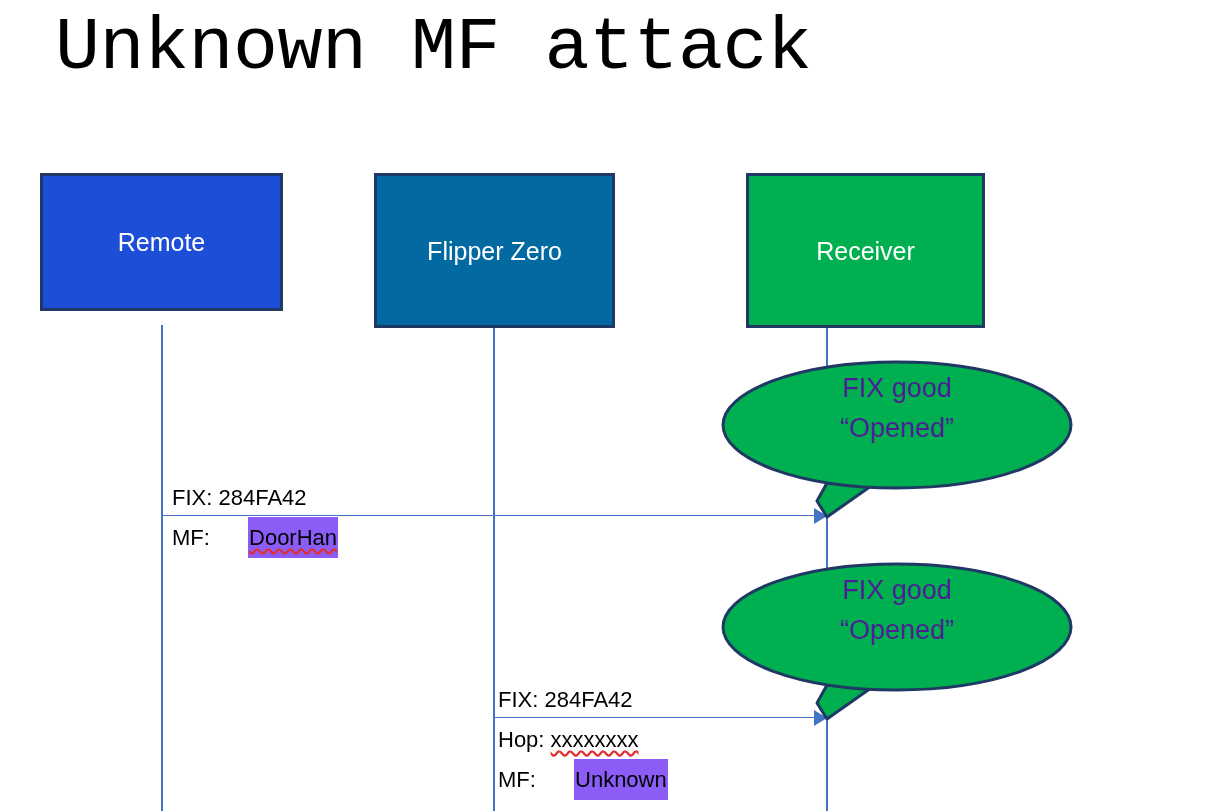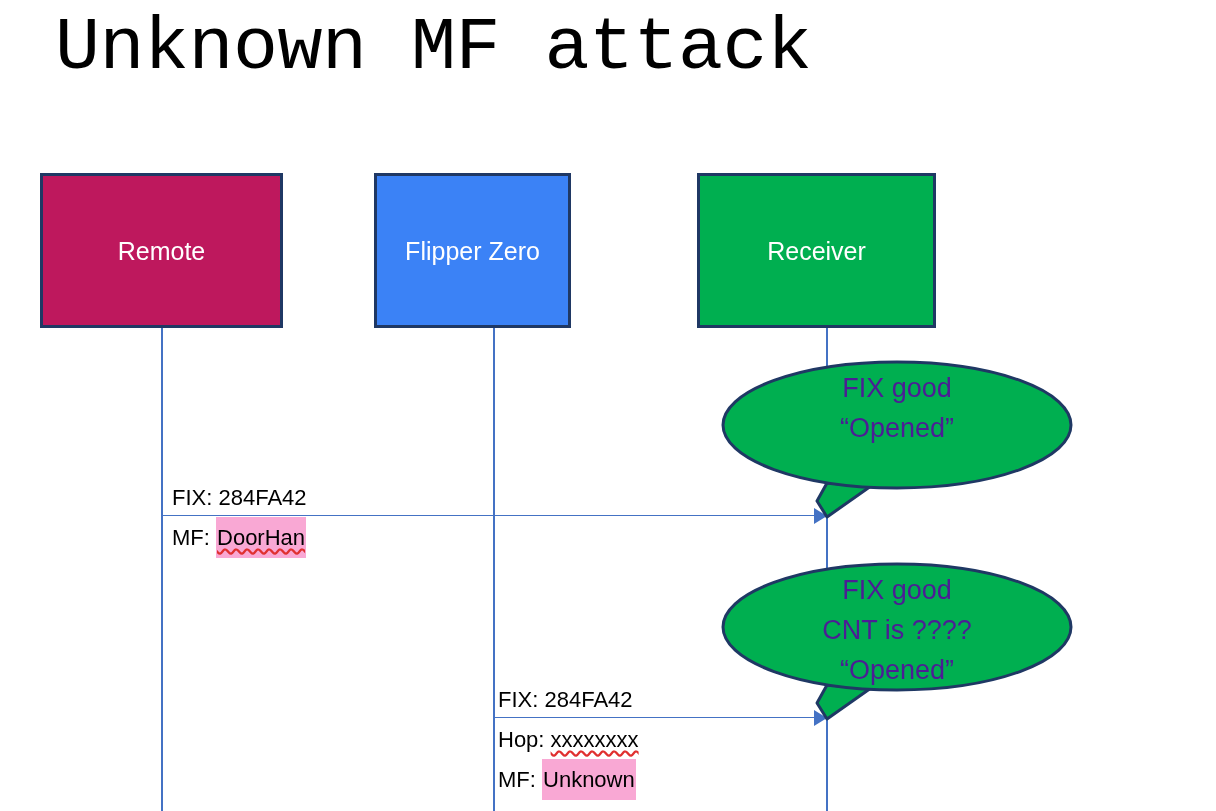--- a/index.html
+++ b/index.html
@@ -55,23 +55,23 @@
     border: 3px solid #1F3864;
     display: flex;
     align-items: center;
     justify-content: center;
     color: #ffffff;
     font-size: 25px;
     font-weight: 400;
     line-height: 30px;
     text-align: center;
   }
-  #actor-remote   { left: 40px;  top: 173px; width: 243px; height: 155px; background: #be185d; }
-  #actor-flipper  { left: 374px; top: 173px; width: 197px; height: 155px; background: #3b82f6; }
-  #actor-receiver { left: 697px; top: 173px; width: 239px; height: 155px; background: #00AF50; }
+  #actor-remote   { left: 40px;  top: 173px; width: 243px; height: 138px; background: #1d4ed8; }
+  #actor-flipper  { left: 374px; top: 173px; width: 241px; height: 155px; background: #0369a1; }
+  #actor-receiver { left: 746px; top: 173px; width: 239px; height: 155px; background: #00AF50; }
 
   
   .msg-line {
     position: absolute;
     height: 0;
     border-top: 1.6px solid #4472C4;
   }
   #msg1-line { left: 162px; top: 515px; width: 658px; }
   #msg2-line { left: 494px; top: 717px; width: 326px; }
 
@@ -92,22 +92,23 @@
     line-height: 40px;
     color: #000000;
     white-space: nowrap;
   }
   #msg1-label { left: 172px; top: 478px; }
   #msg2-label { left: 498px; top: 680px; }
 
   .msg-label .line { display: block; height: 40px; }
 
   .hl {
-    background: #f9a8d4;
+    background: #8b5cf6;
     padding: 8px 1px;
+    margin-left: 32px;
   }
   .spell {
     text-decoration: underline wavy #E03030;
     text-decoration-skip-ink: none;
     text-underline-offset: 3px;
   }
 
   
   .bubble { position: absolute; }
   .bubble svg { display: block; overflow: visible; }
@@ -191,18 +192,17 @@
     </div>
   </div>
 
   <div class="bubble" id="bubble-2">
     <svg width="352" height="158" viewBox="0 0 352 158">
       <path d="M106,122 L96,140 L106,156 L150,125 Z" fill="#00AF50" stroke="#1F3864" stroke-width="3" stroke-linejoin="round"></path>
       <ellipse cx="176" cy="64" rx="174" ry="63" fill="#00AF50" stroke="#1F3864" stroke-width="3"></ellipse>
     </svg>
     <div class="bubble-text">
       <span class="line">FIX good</span>
-      <span class="line">CNT is ????</span>
       <span class="line">“Opened”</span>
     </div>
   </div>
 
 </div>
 
 </body></html>

